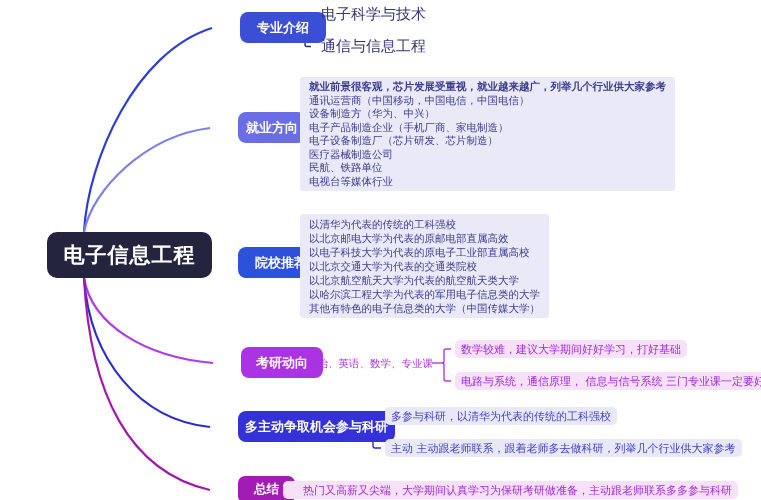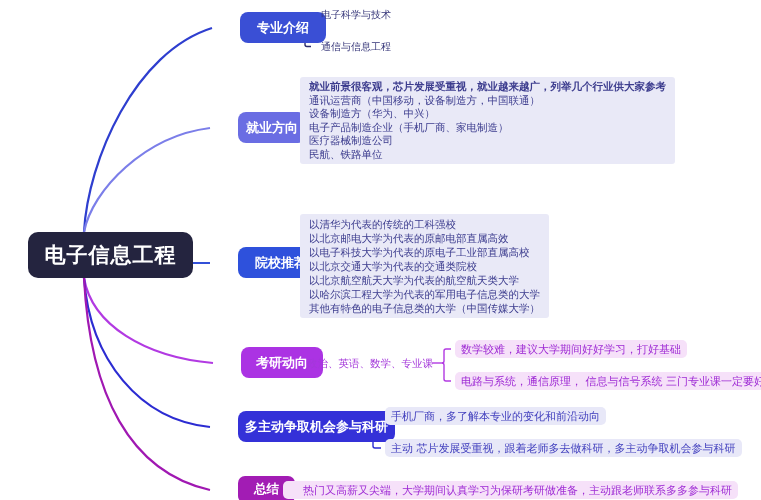--- a/index.html
+++ b/index.html
@@ -8,32 +8,32 @@
     font-family:"DejaVu Sans","Liberation Sans",sans-serif; overflow:hidden;
   }
   svg.links { position:absolute; left:0; top:0; width:761px; height:500px; pointer-events:none; }
 
   .node {
     position:absolute; display:flex; align-items:center; justify-content:center;
     color:#ffffff; font-weight:bold; font-size:13px; border-radius:8px;
     box-sizing:border-box; white-space:nowrap; cursor:default;margin-left:28px;
   }
   .root {
-    left:0; top:232px; width:165px; height:46px;
+    left:19px; top:232px; width:165px; height:46px;
     background:#24243f; border-radius:10px; font-size:21px; letter-spacing:1px;
   }
   .n-intro    { left:212px; top:12px;  width:86px;  height:31px; background:#3a4fd5; }
   .n-jobs     { left:210px; top:112px; width:68px;  height:31px; background:#6a6de3; }
   .n-schools  { left:210px; top:247px; width:86px;  height:31px; background:#2e51dc; }
   .n-kaoyan   { left:213px; top:347px; width:82px;  height:31px; background:#ab33e3; }
   .n-planning { left:210px; top:411px; width:157px; height:31px; background:#3431d8; }
   .n-summary  { left:210px; top:476px; width:57px;  height:27px; background:#a21cb4; border-radius:7px; font-size:12.5px; }
 
   .plain-leaf {
-    position:absolute; font-size:10px; color:#343478; white-space:nowrap; line-height:13px;padding-left:8px;
+    position:absolute; font-size:15px; color:#343478; white-space:nowrap; line-height:13px;padding-left:8px;
   }
   .block {
     position:absolute; background:#e9e9f7; border-radius:3px;
     padding:3px 9px; font-size:10.5px; color:#3c3c8e;
   }
   .block .line { line-height:13.5px; white-space:nowrap; }
   .block .line.emph { font-weight:bold; }
   .schools .line { line-height:14px; }
 
   .chip {
@@ -83,25 +83,27 @@
     <span>专业介绍</span>
   </div>
   <div class="plain-leaf" style="left:313px; top:8px;">电子科学与技术</div>
   <div class="plain-leaf" style="left:313px; top:40px;">通信与信息工程</div>
 
   <div class="node n-jobs">
     <span>就业方向</span>
   </div>
   <div class="block jobs" style="left:300px; top:77px;">
     <div class="line emph">就业前景很客观，芯片发展受重视，就业越来越广，列举几个行业供大家参考</div>
-    <div class="line">通讯运营商（中国移动，设备制造方，中国联通）</div>
+    <div class="line">通讯运营商（中国移动，中国电信，中国电信）</div>
     <div class="line">设备制造方（华为、中兴）</div>
     <div class="line">电子产品制造企业（手机厂商、家电制造）</div>
+    <div class="line">电子设备制造厂（芯片研发、芯片制造）</div>
     <div class="line">医疗器械制造公司</div>
     <div class="line">民航、铁路单位</div>
+    <div class="line">电视台等媒体行业</div>
   </div>
 
   <div class="node n-schools">
     <span>院校推荐</span>
   </div>
   <div class="block schools" style="left:300px; top:214px;">
     <div class="line">以清华为代表的传统的工科强校</div>
     <div class="line">以北京邮电大学为代表的原邮电部直属高效</div>
     <div class="line">以电子科技大学为代表的原电子工业部直属高校</div>
     <div class="line">以北京交通大学为代表的交通类院校</div>
@@ -113,21 +115,21 @@
   <div class="node n-kaoyan">
     <span>考研动向</span>
   </div>
   <div class="subjects-label" style="left:307px; top:357px;">政治、英语、数学、专业课</div>
   <div class="chip chip-pink" style="left:455px; top:340px;">数学较难，建议大学期间好好学习，打好基础</div>
   <div class="chip chip-pink" style="left:455px; top:372px;">电路与系统，通信原理， 信息与信号系统 三门专业课一定要好好学</div>
 
   <div class="node n-planning">
     <span>多主动争取机会参与科研</span>
   </div>
-  <div class="chip chip-lav" style="left:385px; top:407px;">手机厂商，多了解本专业的变化和前沿动向</div>
-  <div class="chip chip-lav" style="left:385px; top:439px;">主动 芯片发展受重视，跟着老师多去做科研，多主动争取机会参与科研</div>
+  <div class="chip chip-lav" style="left:385px; top:407px;">多参与科研，以清华为代表的传统的工科强校</div>
+  <div class="chip chip-lav" style="left:385px; top:439px;">主动 主动跟老师联系，跟着老师多去做科研，列举几个行业供大家参考</div>
 
   <div class="node n-summary">
     <span>总结</span>
   </div>
   <div class="chip chip-pink" style="left:283px; top:481px;padding-left:20px;">热门又高薪又尖端，大学期间认真学习为保研考研做准备，主动跟老师联系多多参与科研</div>
 
 </div>
 
 </body></html>

